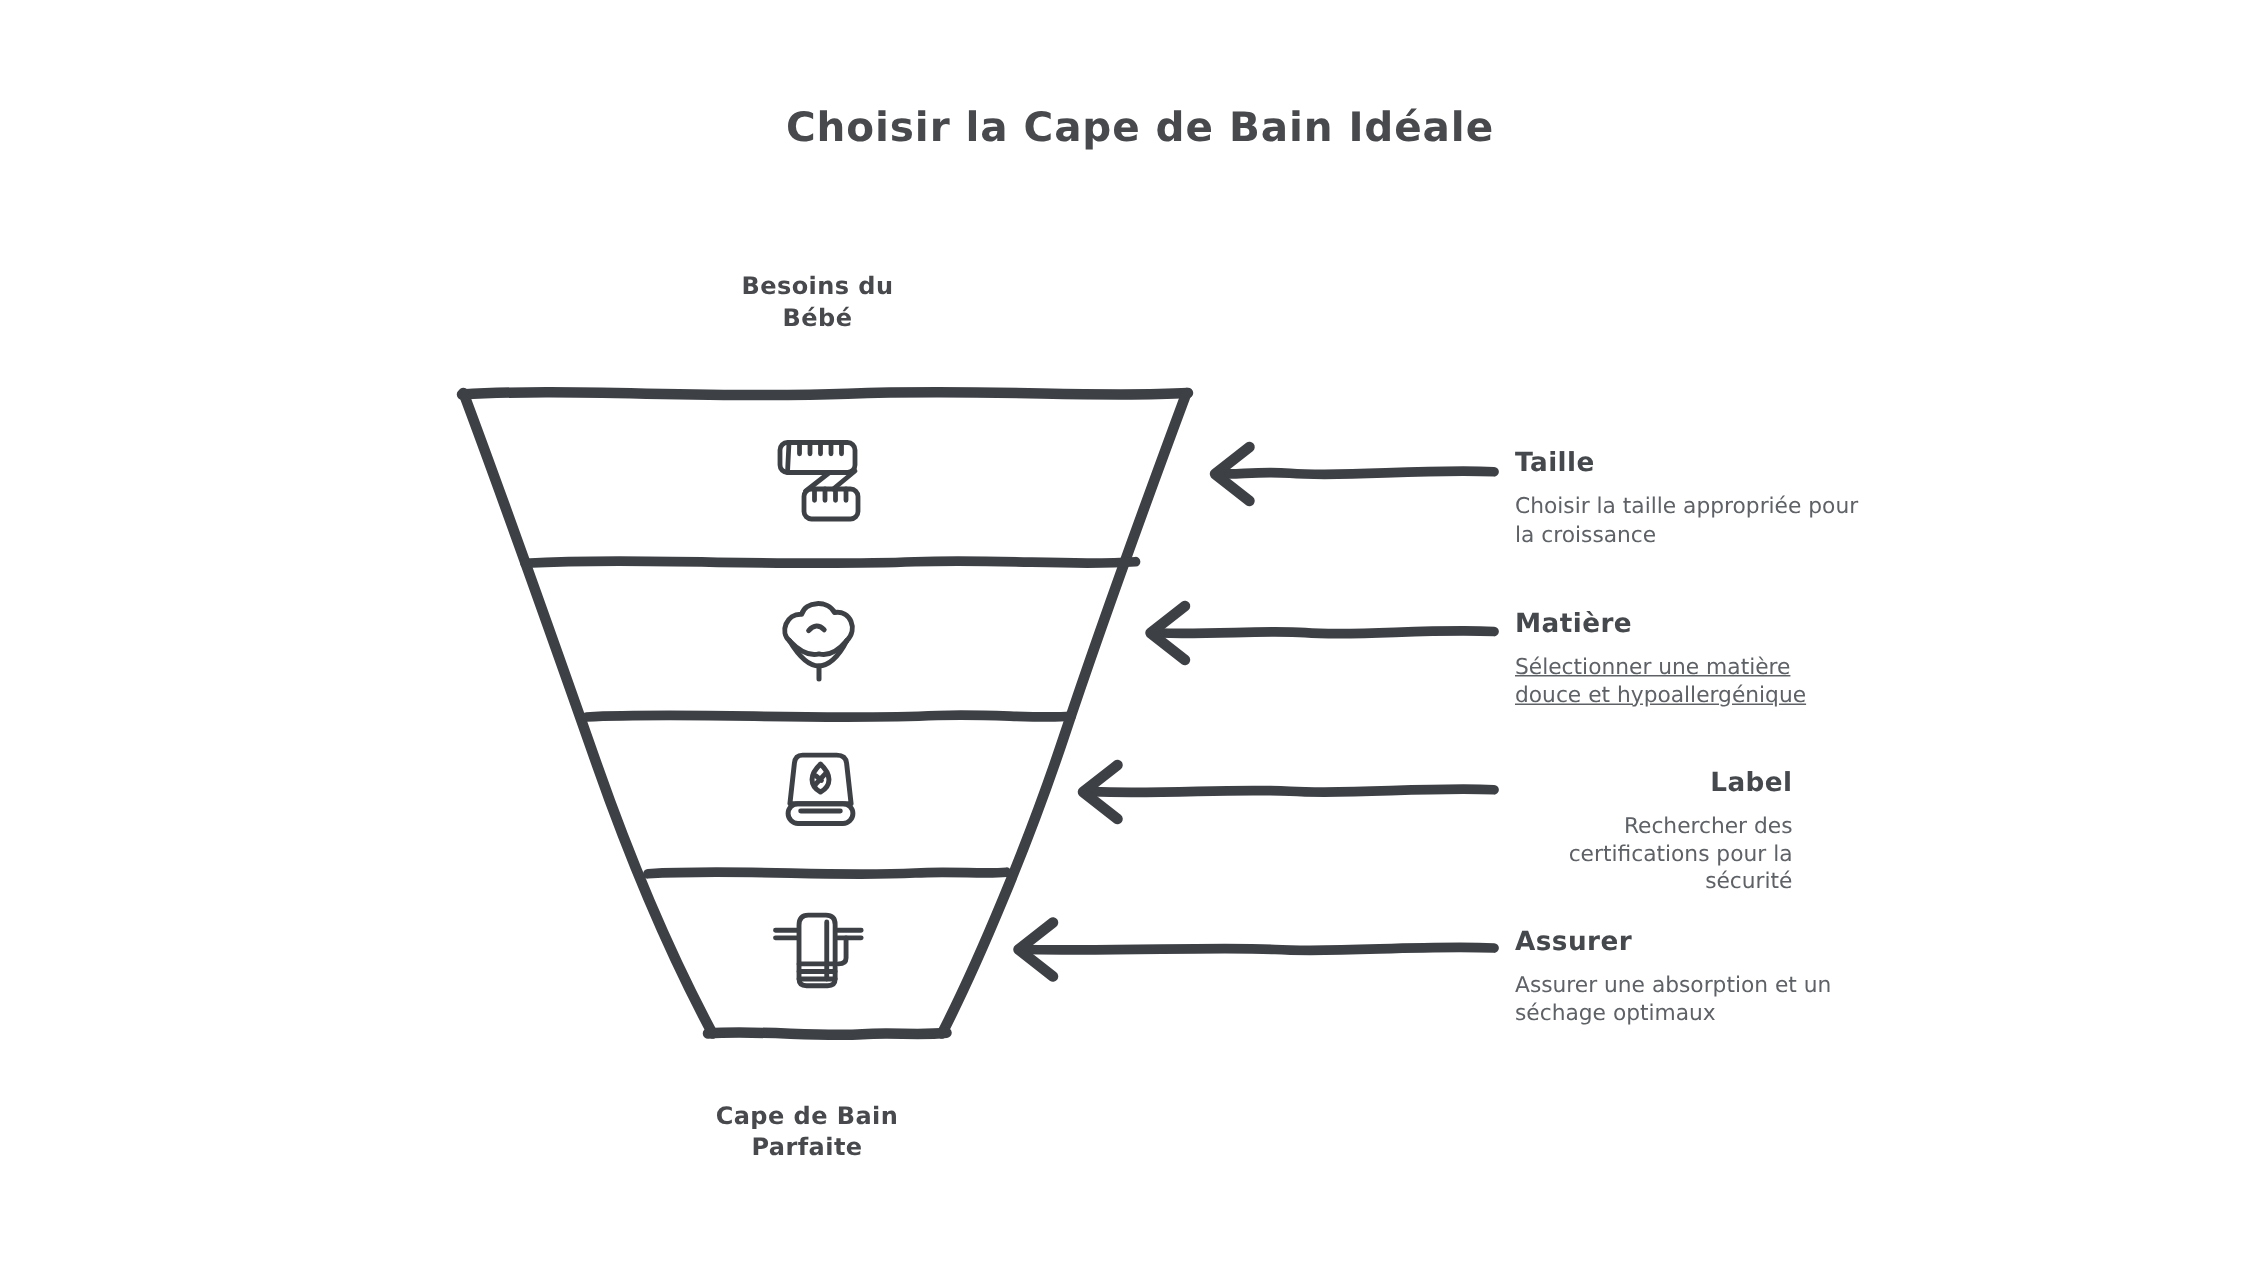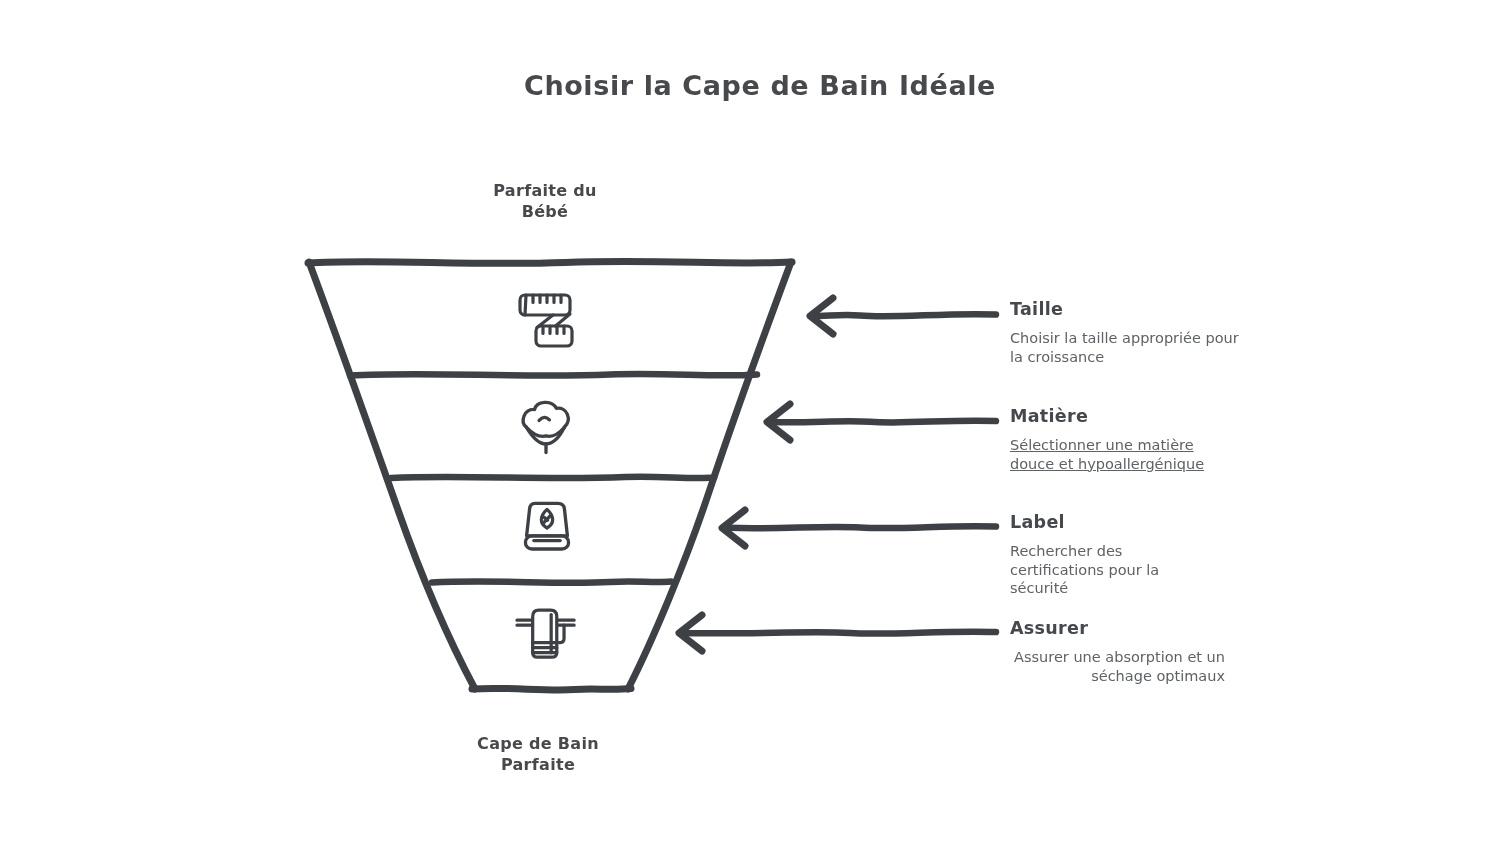--- a/index.html
+++ b/index.html
@@ -21,42 +21,42 @@
     font-size:16px;font-weight:700;line-height:21px;
     color:#47494d;letter-spacing:.3px;
   }
   .top-cap{left:435px;top:180px;}
   .bottom-cap{left:428px;top:733px;text-align:center;}
   .diagram-svg{position:absolute;left:0;top:0;}
   .sketch{stroke:#3d4045;fill:none;stroke-linecap:round;stroke-linejoin:round;}
   .stage-label{position:absolute;left:1010px;}
   .stage-0{top:299px;}
   .stage-1{top:406px;}
-  .stage-2{top:512px;}
+  .stage-2{top:512px;text-align:right;}
   .stage-3{top:618px;}
   .stage-title{
     margin:0;font-size:17.5px;font-weight:700;color:#45484c;letter-spacing:.3px;
   }
   .stage-desc{
     margin:10px 0 0 0;font-size:14.5px;line-height:18.5px;color:#5e6267;
   }
   .stage-0 .stage-desc{width:235px;}
   .stage-1 .stage-desc{width:215px;text-decoration:underline;}
   .stage-2 .stage-desc{width:185px;}
-  .stage-3 .stage-desc{width:215px;text-align:right;}
+  .stage-3 .stage-desc{width:215px;}
 </style>
 </head>
 <body>
 
 <div class="canvas">
 
   <h1 class="page-title">Choisir la Cape de Bain Idéale</h1>
 
   <div class="funnel-cap-label top-cap">
-    <div>Parfaite du</div>
+    <div>Besoins du</div>
     <div>Bébé</div>
   </div>
 
   <svg class="diagram-svg" width="1500" height="844" viewBox="0 0 1500 844">
 
     <g class="sketch" stroke-width="7">
       <path d="M308,263 C380,258.5 470,266 565,262.5 C660,259 730,265.5 792,262"></path>
       <path d="M309,262 C340,345 372,436 398,510 C424,584 452,646 475,689"></path>
       <path d="M791,262 C765,332 733,420 709,492 C685,564 652,642 628,689"></path>
       <path d="M472,689 C505,686.5 545,691.5 575,689.5 C595,688 612,690.5 631,688.5"></path>

